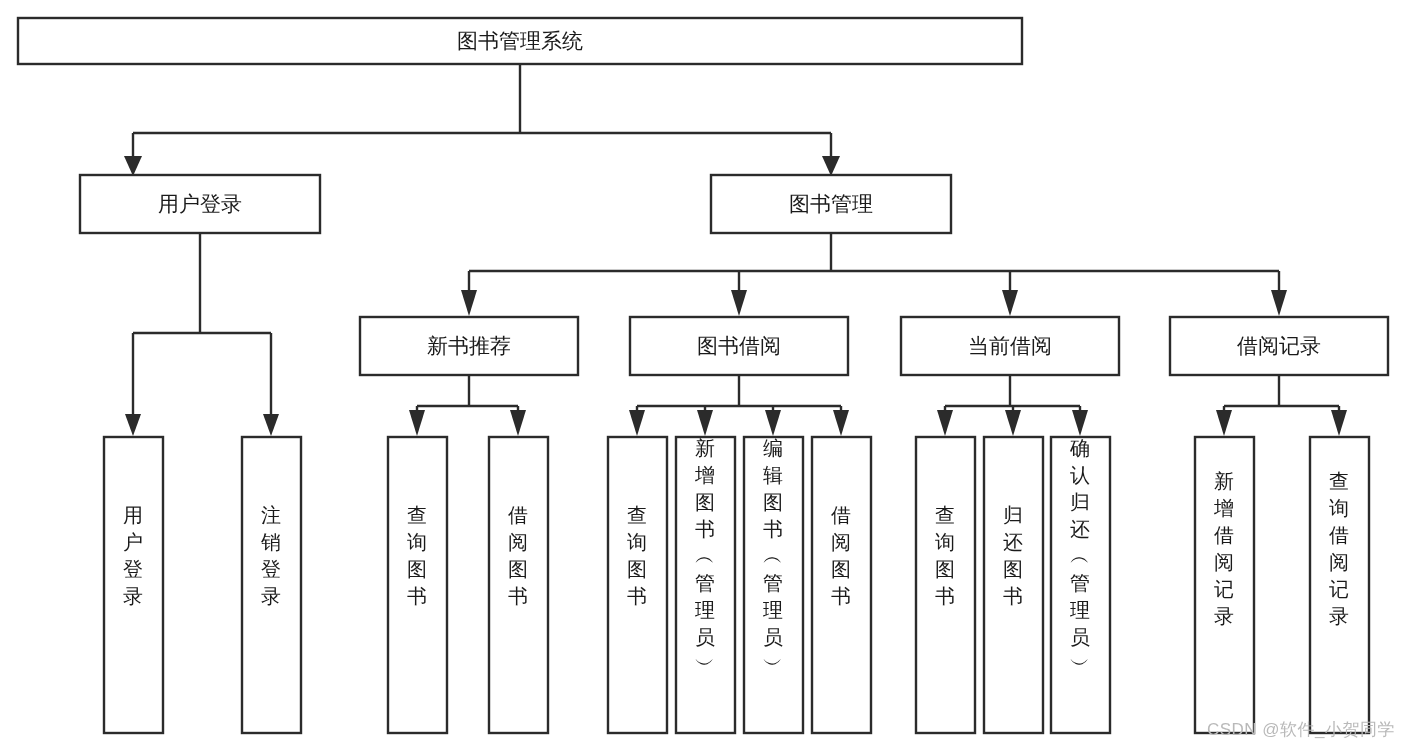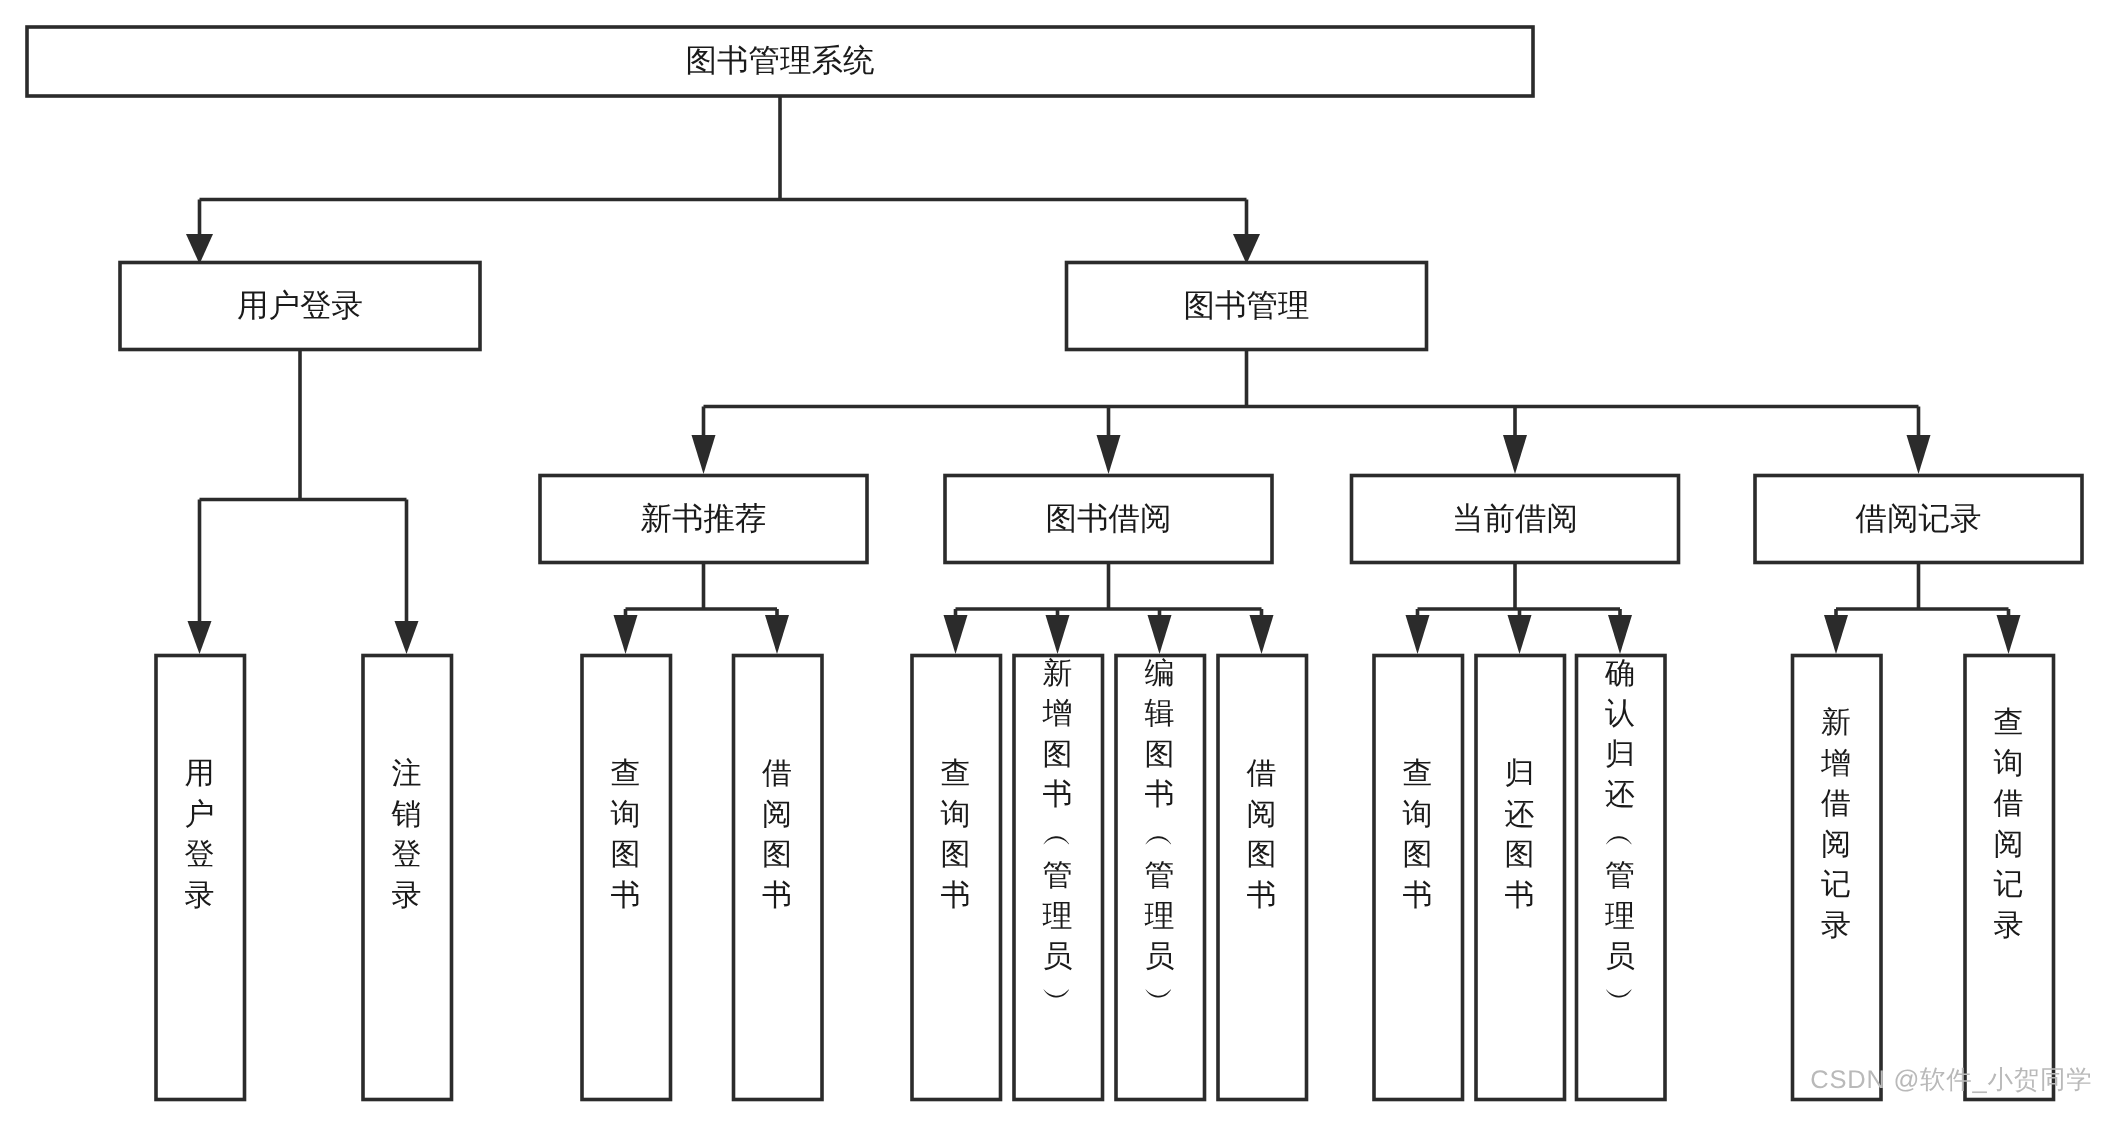--- a/index.html
+++ b/index.html
@@ -51,21 +51,21 @@
   }
   .node-label-v {
     font-family: "Liberation Sans", "DejaVu Sans", sans-serif;
     font-size: 20px;
     fill: #1a1a1a;
     text-anchor: middle;
   }
   .watermark {
     position: absolute;
     right: 10px;
-    bottom: 16px;
+    bottom: 6px;
     font-family: "Liberation Sans", "DejaVu Sans", sans-serif;
     font-size: 17px;
     color: #b9b9b9;
     white-space: nowrap;
     letter-spacing: 0.5px;
     pointer-events: none;
   }
 </style>
 </head>
 <body>

